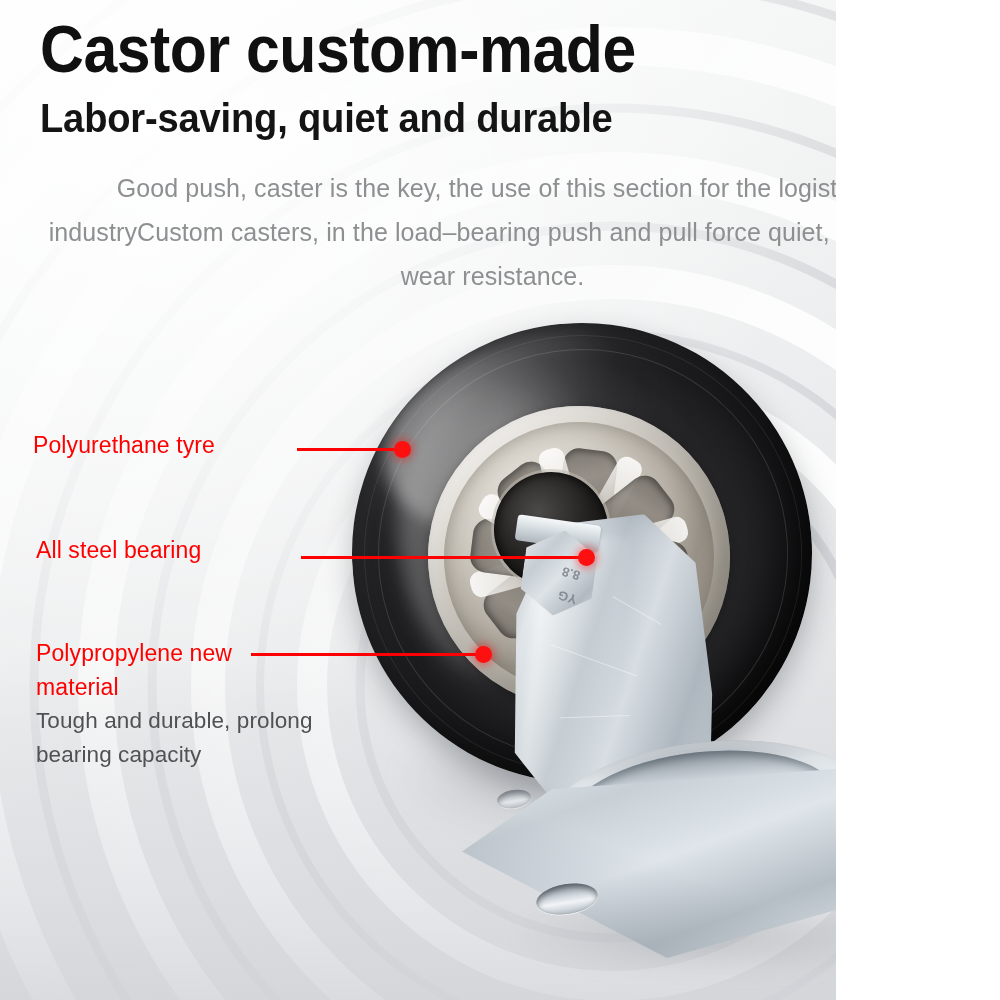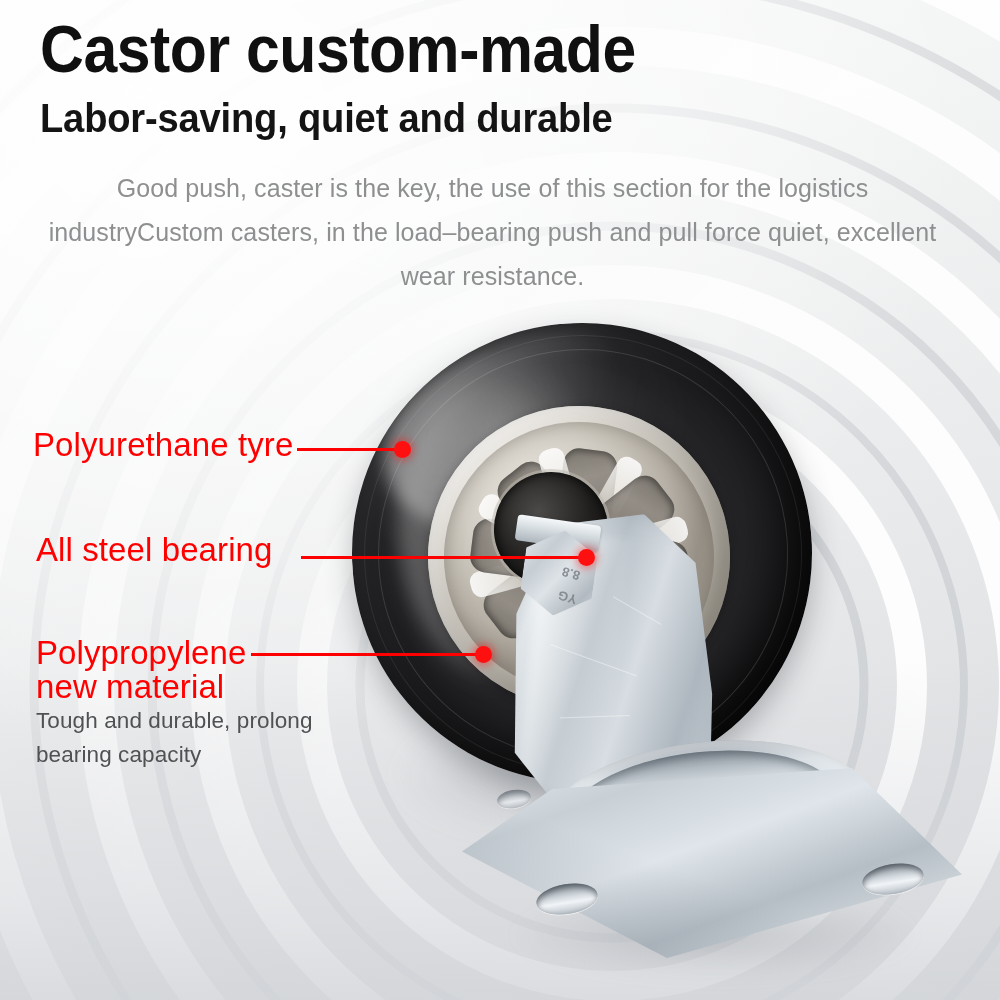--- a/index.html
+++ b/index.html
@@ -2,21 +2,21 @@
 <html><head>
 <meta charset="utf-8">
 <style>
   html, body {
     margin: 0;
     padding: 0;
     background: #ffffff;
   }
   #page {
     position: relative;
-    width: 1000px;
+    width: 836px;
     height: 1000px;
     overflow: hidden;
     font-family: "Liberation Sans", sans-serif;
     background: #eceded;
   }
 
   
   .bg-base {
     position: absolute;
     inset: 0;
@@ -328,21 +328,21 @@
     background: linear-gradient(180deg, #8e969d 0%, #cfd6db 40%, #f1f4f7 62%, #b9c1c8 100%);
     box-shadow: inset 0 3px 6px rgba(35,42,50,0.60), 0 1px 0 rgba(255,255,255,0.6);
   }
 
   
   .callout {
     position: absolute;
   }
   .callout-title {
     color: #ff0000;
-    font-size: 33px;
+    font-size: 23px;
     font-weight: 400;
     line-height: 34px;
     white-space: nowrap;
     letter-spacing: 0.1px;
   }
   .callout-title.two-line { white-space: normal; width: 240px; }
   .callout-desc {
     color: #4f5153;
     font-size: 22.5px;
     font-weight: 400;

